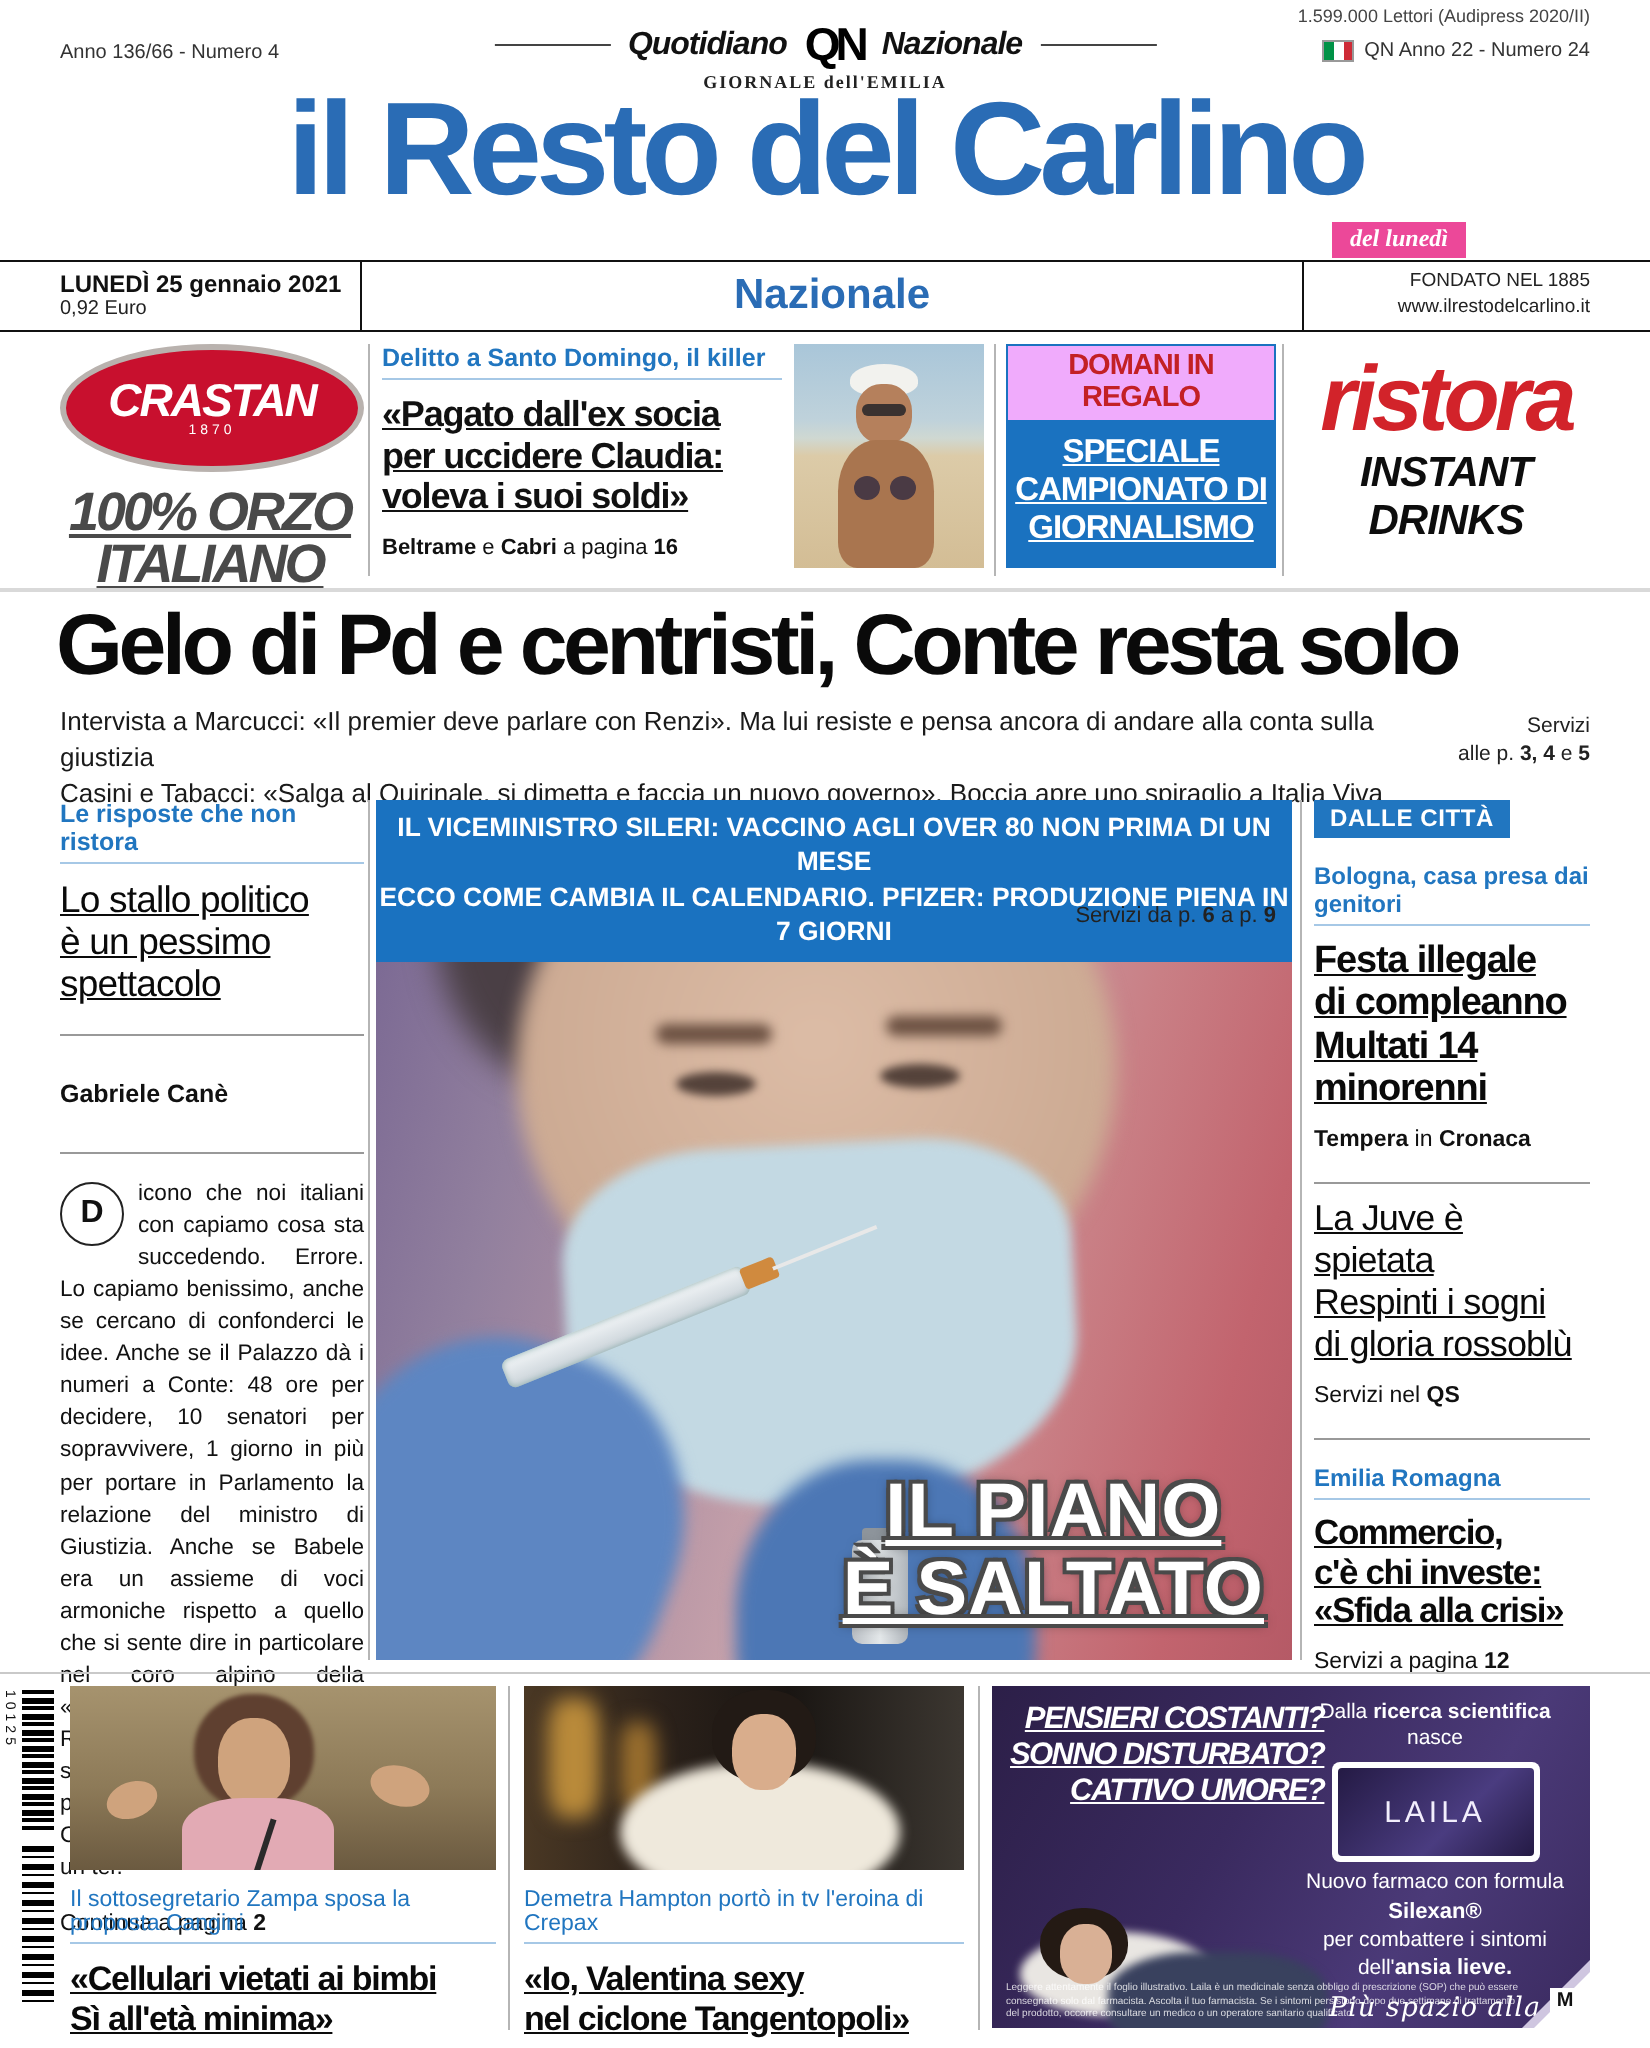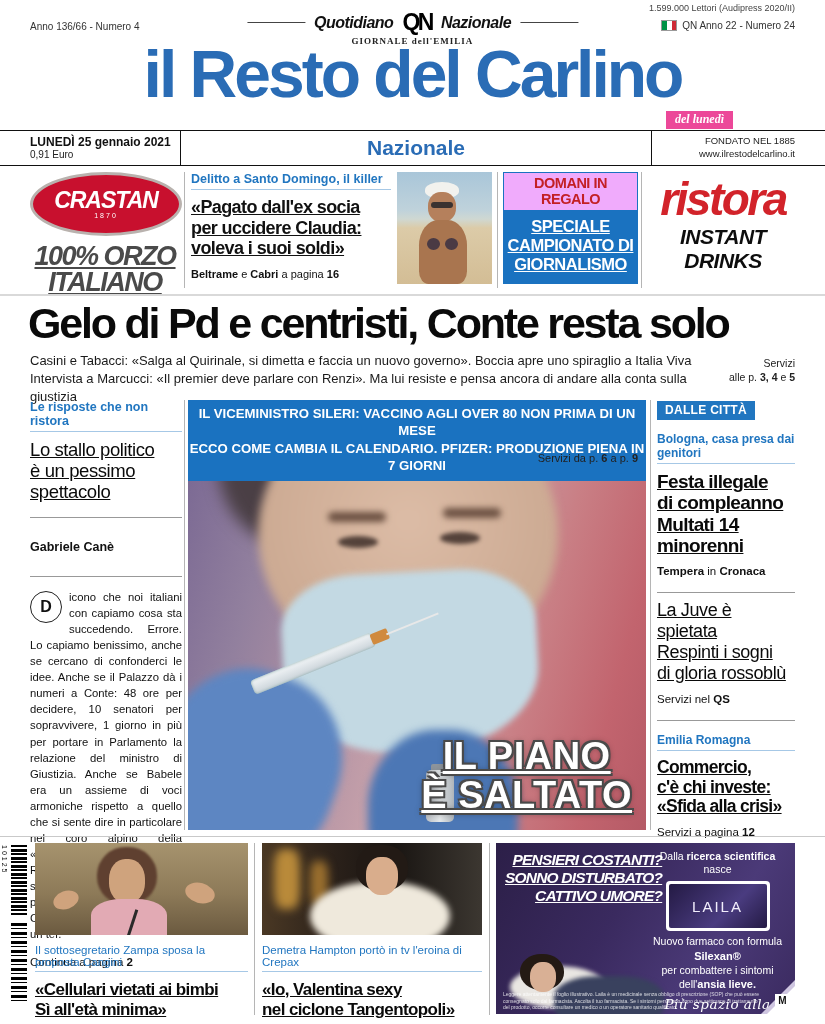--- a/index.html
+++ b/index.html
@@ -203,21 +203,21 @@
     <span>QN Anno 22 - Numero 24</span>
   </div>
 
   <div class="abs mast-over">GIORNALE dell'EMILIA</div>
   <div class="abs mast-title">il Resto del Carlino</div>
   <div class="abs mast-badge">del lunedì</div>
 
   <div class="abs dateline">
     <div class="dl-c">
       <div class="dl-date">LUNEDÌ 25 gennaio 2021</div>
-      <div class="dl-price">0,91 Euro</div>
+      <div class="dl-price">0,92 Euro</div>
     </div>
     <div class="dl-c dl-ed">Nazionale</div>
     <div class="dl-c dl-right">
       <div>FONDATO NEL 1885</div>
       <div>www.ilrestodelcarlino.it</div>
     </div>
   </div>
 
   <div class="abs crastan">
     <div class="crastan-oval">
@@ -257,22 +257,22 @@
 
   <div class="abs ristora">
     <div class="ristora-brand">ristora</div>
     <div class="ristora-sub">INSTANT DRINKS</div>
   </div>
 
   <div class="abs hr1"></div>
 
   <div class="abs lead-hl">Gelo di Pd e centristi, Conte resta solo</div>
   <div class="abs lead-deck">
+    <div>Intervista a Marcucci: «Il premier deve parlare con Renzi». Ma lui resiste e pensa ancora di andare alla conta sulla giustizia</div>
     <div>Casini e Tabacci: «Salga al Quirinale, si dimetta e faccia un nuovo governo». Boccia apre uno spiraglio a Italia Viva</div>
-    <div>Intervista a Marcucci: «Il premier deve parlare con Renzi». Ma lui resiste e pensa ancora di andare alla conta sulla giustizia</div>
   </div>
   <div class="abs lead-sv">
     <div>Servizi</div>
     <div><span>alle p. </span><b>3, 4</b><span> e </span><b>5</b></div>
   </div>
 
   <div class="abs opinion">
     <div class="kicker">Le risposte che non ristora</div>
     <div class="op-hl pre">Lo stallo politico
 è un pessimo

